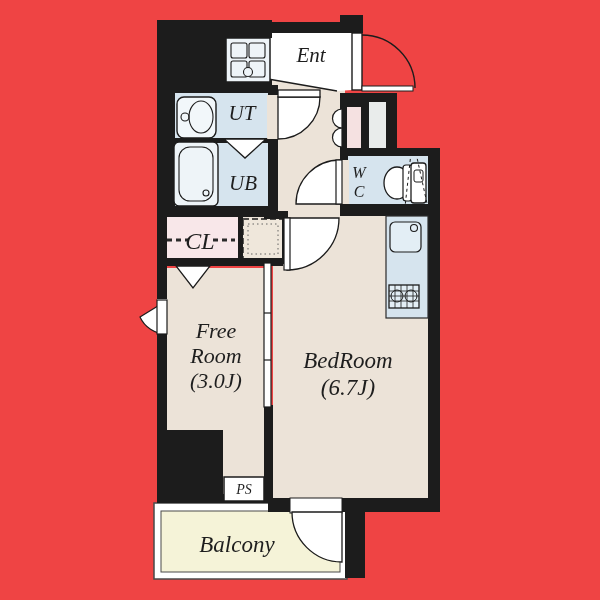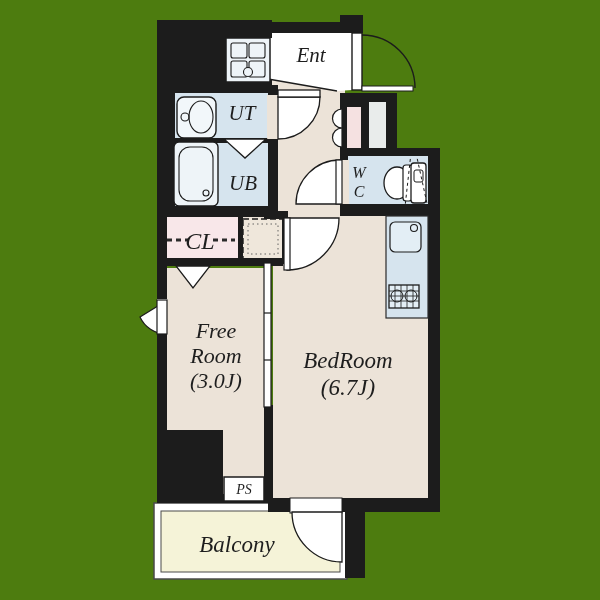--- a/index.html
+++ b/index.html
@@ -1,16 +1,16 @@
 <!DOCTYPE html>
 <html><head>
 <meta charset="utf-8">
 <style>
   html,body{margin:0;padding:0;background:#fff;}
-  .stage{position:relative;width:600px;height:600px;background:#4d7c0f;overflow:hidden;
+  .stage{position:relative;width:600px;height:600px;background:#ef4444;overflow:hidden;
          font-family:"Liberation Serif","DejaVu Serif",serif;}
   svg{position:absolute;left:0;top:0;}
   .lbl{font-family:"Liberation Serif","DejaVu Serif",serif;font-style:italic;fill:#1e1e1e;}
   .wall{fill:#1c1c1c;}
 </style>
 </head>
 <body>
 
 <div class="stage">
 <svg width="600" height="600" viewBox="0 0 600 600">

